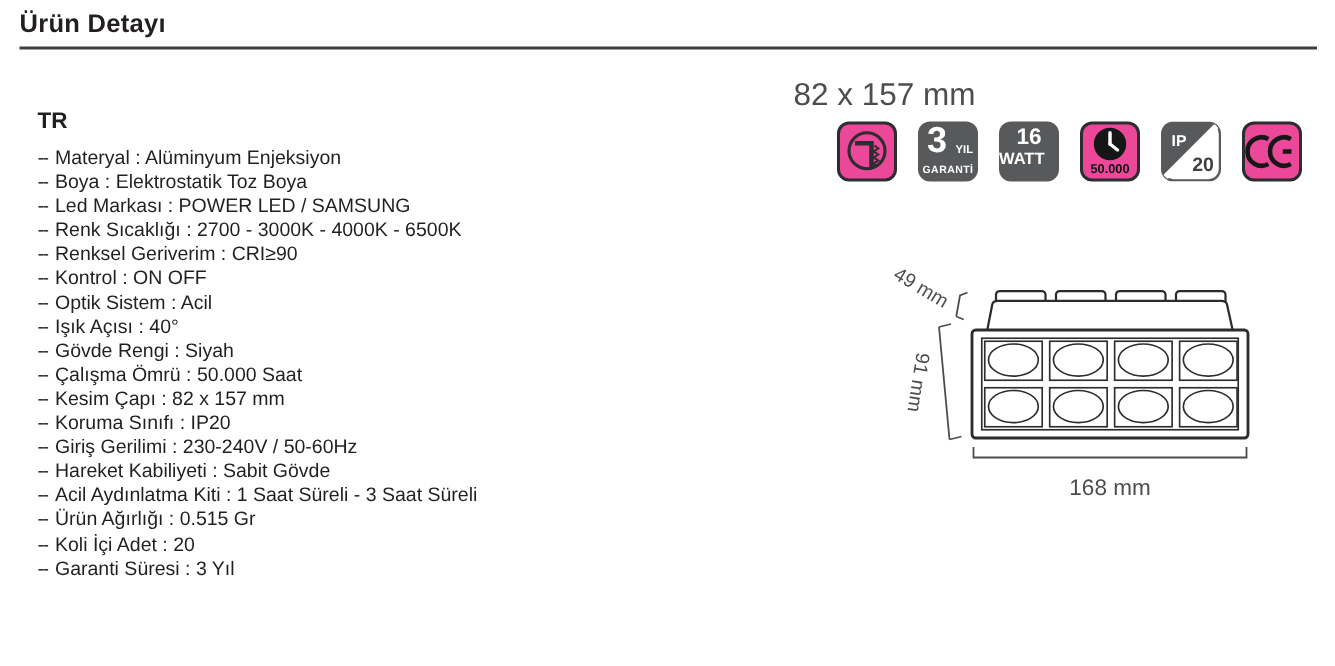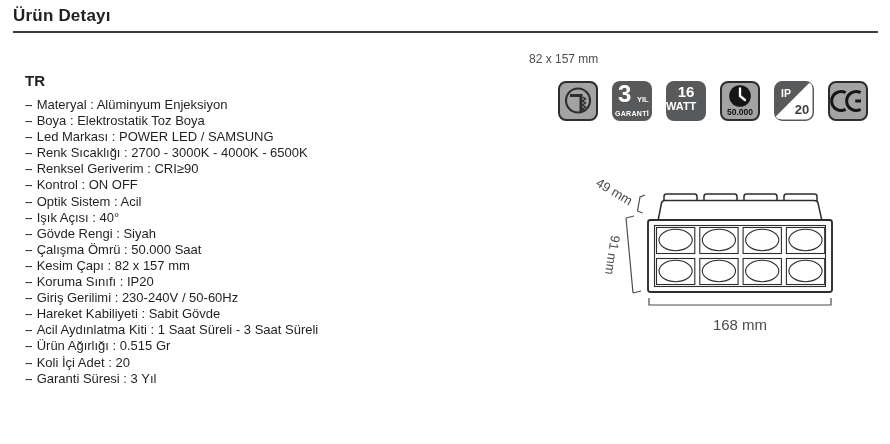--- a/index.html
+++ b/index.html
@@ -3,25 +3,25 @@
 <meta charset="utf-8">
 <style>
   html,body{margin:0;padding:0;background:#fff;}
   .page{position:relative;width:890px;height:416px;background:#fff;overflow:hidden;
         font-family:"Liberation Sans",sans-serif;color:#231f20;border-radius:28px;}
   .title{position:absolute;left:13px;top:6px;font-size:17px;font-weight:bold;letter-spacing:.2px;}
   .rule{position:absolute;left:13px;top:31px;width:865px;height:0;border-top:2px solid #3e3e40;}
   .lang{position:absolute;left:25px;top:72px;font-size:15px;font-weight:bold;}
   .specs{position:absolute;left:25px;top:97px;font-size:13px;line-height:16.1px;white-space:nowrap;}
   .spec-bullet{margin-right:5px;letter-spacing:-1px;}
-  .cutout{position:absolute;left:529px;top:52px;font-size:12px;color:#4d4d4f;}
+  .cutout{position:absolute;left:529px;top:52px;font-size:21px;color:#4d4d4f;}
   .badges{position:absolute;left:558px;top:81px;display:flex;gap:14px;}
   .badge{width:40px;height:40px;border-radius:8px;position:relative;box-sizing:border-box;flex:0 0 auto;}
   .badge.dark{background:#58595b;color:#fff;}
-  .badge.light{background:#a3a3a3;border:2.2px solid #2d2d2f;}
+  .badge.light{background:#ec4899;border:2.2px solid #2d2d2f;}
   .badge svg{position:absolute;left:0;top:0;}
   .w-num{position:absolute;left:6px;top:1px;font-size:24px;font-weight:bold;line-height:1;}
   .w-unit{position:absolute;left:25px;top:14px;font-size:7.5px;font-weight:bold;}
   .w-word{position:absolute;left:0;right:0;bottom:4px;text-align:center;font-size:7px;font-weight:bold;letter-spacing:.3px;}
   .p-num{position:absolute;left:0;width:100%;top:3px;text-align:center;font-size:15px;font-weight:bold;line-height:1;}
   .p-unit{position:absolute;left:0;width:100%;top:19px;text-align:left;font-size:11px;font-weight:bold;}
   .h-text{position:absolute;left:0;right:0;bottom:2px;text-align:center;font-size:8.5px;font-weight:bold;color:#111;}
   .drawing{position:absolute;left:588px;top:174px;}
 </style>
 </head>

